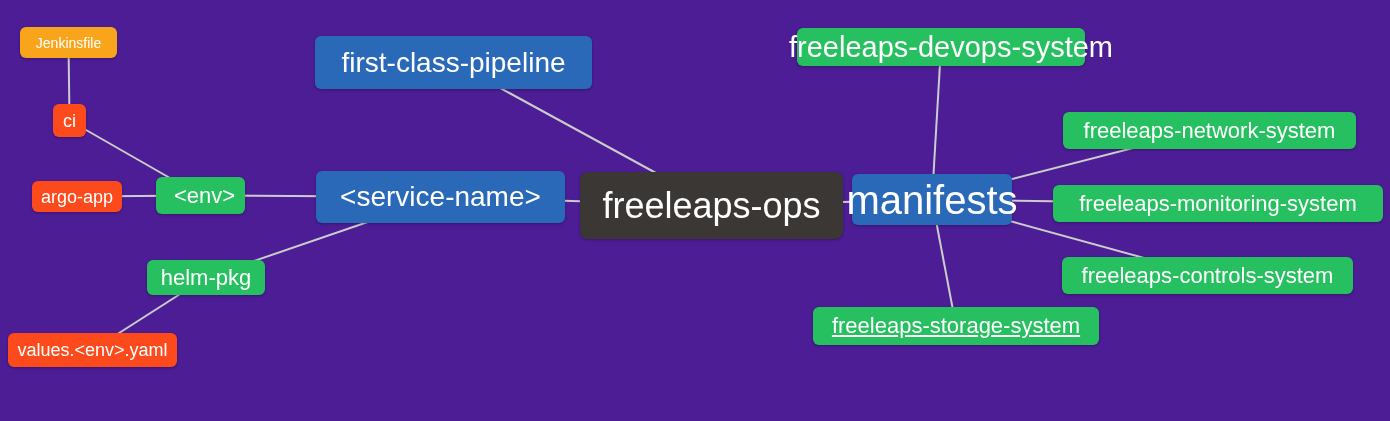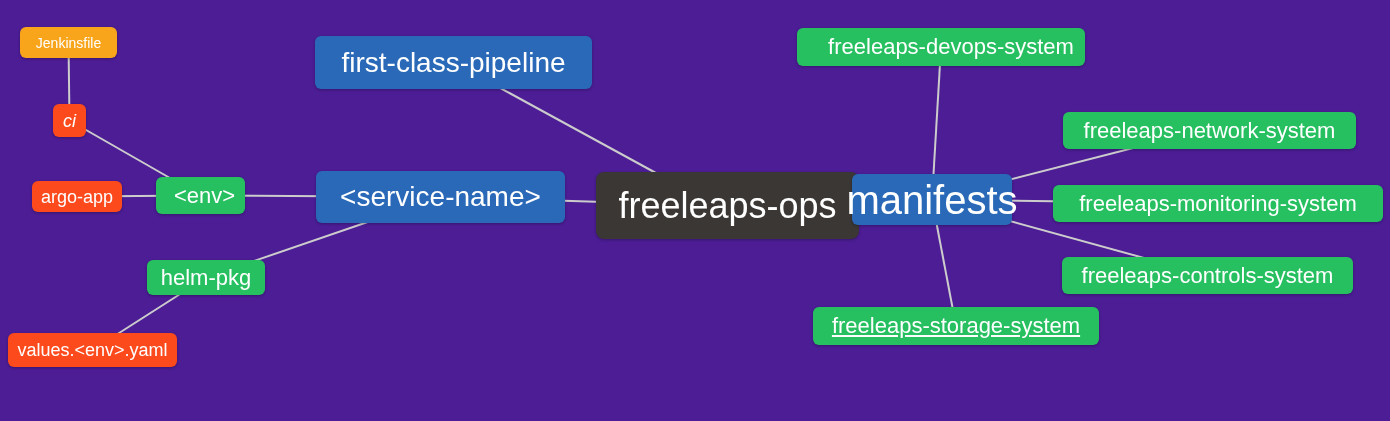--- a/index.html
+++ b/index.html
@@ -55,28 +55,28 @@
       <line x1="440.5" y1="197" x2="715.5" y2="205.5" stroke="#cccccc" stroke-width="2"></line>
       <line x1="715.5" y1="205.5" x2="932" y2="199.5" stroke="#cccccc" stroke-width="2"></line>
       <line x1="932" y1="199.5" x2="941" y2="47" stroke="#cccccc" stroke-width="2"></line>
       <line x1="932" y1="199.5" x2="1201.5" y2="130.5" stroke="#cccccc" stroke-width="2"></line>
       <line x1="932" y1="199.5" x2="1218" y2="203.5" stroke="#cccccc" stroke-width="2"></line>
       <line x1="932" y1="199.5" x2="1207.5" y2="275.5" stroke="#cccccc" stroke-width="2"></line>
       <line x1="932" y1="199.5" x2="956" y2="326" stroke="#cccccc" stroke-width="2"></line>
     </svg>
   <div id="node-layer">
       <div class="node" style="left: 20px; top: 27px; width: 97px; height: 31px; font-size: 14px; background: rgb(248, 165, 27);">Jenkinsfile</div>
-      <div class="node" style="left: 53px; top: 104px; width: 33px; height: 33px; font-size: 18px; background: rgb(252, 74, 29); font-style: italic;">ci</div>
+      <div class="node" style="left: 53px; top: 104px; width: 33px; height: 33px; font-size: 18px; background: rgb(252, 74, 29);">ci</div>
       <div class="node" style="left: 32px; top: 181px; width: 90px; height: 31px; font-size: 18px; background: rgb(252, 74, 29);">argo-app</div>
       <div class="node" style="left: 156px; top: 177px; width: 89px; height: 37px; font-size: 22px; background: rgb(39, 192, 97); padding-left: 8px;">&lt;env&gt;</div>
       <div class="node" style="left: 147px; top: 260px; width: 118px; height: 35px; font-size: 22px; background: rgb(39, 192, 97);">helm-pkg</div>
       <div class="node" style="left: 8px; top: 333px; width: 169px; height: 34px; font-size: 18px; background: rgb(252, 74, 29);">values.&lt;env&gt;.yaml</div>
       <div class="node" style="left: 315px; top: 36px; width: 277px; height: 53px; font-size: 28px; background: rgb(41, 105, 184);">first-class-pipeline</div>
       <div class="node" style="left: 316px; top: 171px; width: 249px; height: 52px; font-size: 28px; background: rgb(41, 105, 184);">&lt;service-name&gt;</div>
-      <div class="node root" style="left: 596px; top: 172px; width: 263px; height: 67px; font-size: 36px; background: rgb(59, 55, 52);">freeleaps-ops</div>
+      <div class="node root" style="left: 580px; top: 172px; width: 263px; height: 67px; font-size: 36px; background: rgb(59, 55, 52);">freeleaps-ops</div>
       <div class="node" style="left: 852px; top: 174px; width: 160px; height: 51px; font-size: 40px; background: rgb(41, 105, 184);">manifests</div>
-      <div class="node" style="left: 797px; top: 28px; width: 288px; height: 38px; font-size: 22px; background: rgb(39, 192, 97); padding-left: 20px;">freeleaps-devops-system</div>
+      <div class="node" style="left: 797px; top: 28px; width: 288px; height: 38px; font-size: 29px; background: rgb(39, 192, 97); padding-left: 20px;">freeleaps-devops-system</div>
       <div class="node" style="left: 1055px; top: 112px; width: 293px; height: 37px; font-size: 22px; background: rgb(39, 192, 97); margin-left: 8px;">freeleaps-network-system</div>
       <div class="node" style="left: 1053px; top: 185px; width: 330px; height: 37px; font-size: 22px; background: rgb(39, 192, 97);">freeleaps-monitoring-system</div>
       <div class="node" style="left: 1062px; top: 257px; width: 291px; height: 37px; font-size: 22px; background: rgb(39, 192, 97);">freeleaps-controls-system</div>
       <div class="node" style="left: 813px; top: 307px; width: 286px; height: 38px; font-size: 22px; background: rgb(39, 192, 97); text-decoration: underline;">freeleaps-storage-system</div>
     </div>
 </div>
 
 </body></html>

